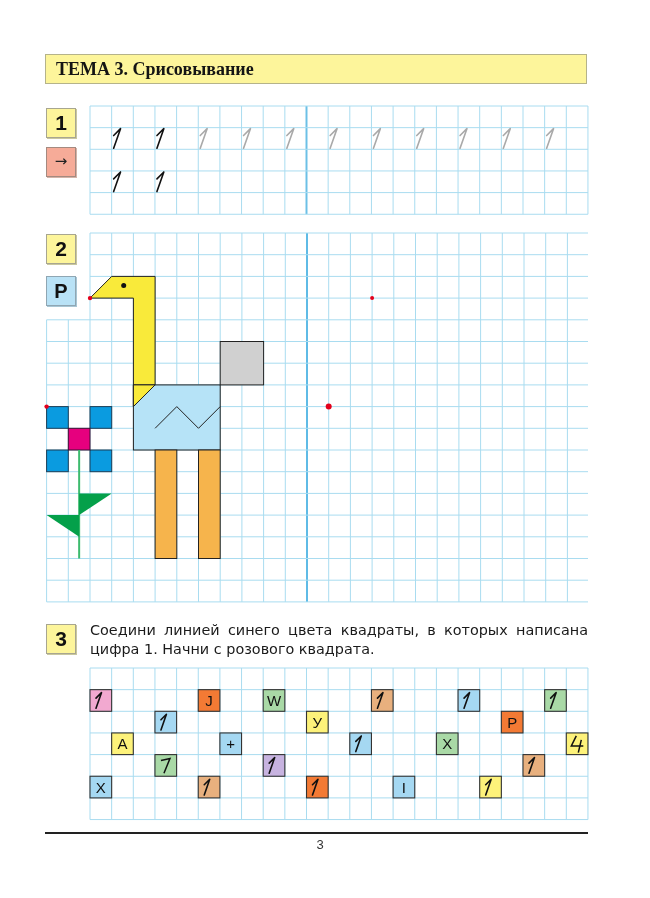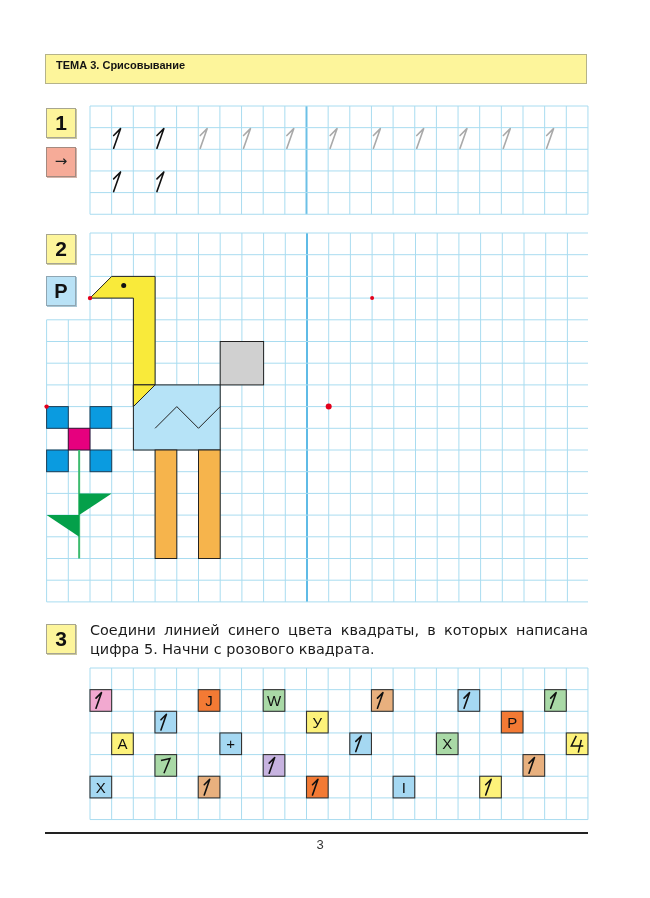--- a/index.html
+++ b/index.html
@@ -1,19 +1,19 @@
 <!DOCTYPE html>
 <html><head>
 <meta charset="utf-8">
 <style>
   html, body { margin:0; padding:0; background:#ffffff; }
   body { width:650px; height:898px; position:relative; overflow:hidden; font-family:"DejaVu Sans", sans-serif; color:#1a1a1a; }
   .abs { position:absolute; }
   .title-bar { left:45px; top:54px; width:542px; height:30px; background:#fdf59b; border:1px solid #b5b38a; box-sizing:border-box; }
-  .title-text { position:absolute; left:10px; top:4px; font-family:Liberation Sans, sans-serif; font-weight:bold; font-size:11px; color:#141414; }
+  .title-text { position:absolute; left:10px; top:4px; font-family:Liberation Serif, serif; font-weight:bold; font-size:18px; color:#141414; }
   .num-badge { width:30px; height:30px; background:#fdf59b; border:1px solid #a8a690; box-sizing:border-box; box-shadow:1px 1px 0 #c9c7a0; font-family:"Liberation Sans", sans-serif; font-weight:bold; font-size:21px; text-align:center; line-height:28px; color:#111; }
   .arrow-badge { width:30px; height:30px; background:#f6ab98; border:1px solid #a48a80; box-sizing:border-box; box-shadow:1px 1px 0 #d3b3a8; text-align:center; line-height:27px; font-size:15px; color:#222; }
   .p-badge { width:30px; height:30px; background:#b9e2f6; border:1px solid #8fa6b3; box-sizing:border-box; box-shadow:1px 1px 0 #a8c6d4; font-family:"Liberation Sans", sans-serif; font-weight:bold; font-size:20px; text-align:center; line-height:28px; color:#111; }
   svg { position:absolute; overflow:visible; }
   .instr { left:90px; top:621px; width:498px; font-family:"DejaVu Sans", sans-serif; font-size:14.4px; line-height:19px; text-align:justify; text-align-last:left; color:#1a1a1a; }
   .footer-line { left:45px; top:832px; width:543px; height:2px; background:#222; }
   .page-num { left:305px; top:837px; width:30px; text-align:center; font-family:"Liberation Sans", sans-serif; font-size:13px; color:#333; }
 </style>
 </head>
 <body>
@@ -140,21 +140,21 @@
       <path d="M79.15 493.4 L111.69999999999999 493.4 L79.15 515.0999999999999 Z" fill="#04a04a"></path>
       <path d="M46.6 515.0999999999999 L79.15 515.0999999999999 L79.15 536.8 Z" fill="#04a04a"></path>
     </g>
     <circle cx="90" cy="298.1" r="2.2" fill="#e3001b"></circle>
     <circle cx="46.6" cy="406.6" r="2.2" fill="#e3001b"></circle>
     <circle cx="372.1" cy="298.1" r="2" fill="#e3001b"></circle>
     <circle cx="328.7" cy="406.6" r="3" fill="#e3001b"></circle>
   </svg>
 
 <div class="abs num-badge" style="left:46px;top:624px;">3</div>
-<div class="abs instr">Соедини линией синего цвета квадраты, в которых написана цифра 5. Начни с розового квадрата.</div>
+<div class="abs instr">Соедини линией синего цвета квадраты, в которых написана цифра 1. Начни с розового квадрата.</div>
 <svg id="ex3" style="left:0;top:0;" width="650" height="898">
     <g>
       <line x1="90" y1="668" x2="90" y2="819.55" stroke="#a9dcf0" stroke-width="1"></line>
       <line x1="111.65" y1="668" x2="111.65" y2="819.55" stroke="#a9dcf0" stroke-width="1"></line>
       <line x1="133.3" y1="668" x2="133.3" y2="819.55" stroke="#a9dcf0" stroke-width="1"></line>
       <line x1="154.95" y1="668" x2="154.95" y2="819.55" stroke="#a9dcf0" stroke-width="1"></line>
       <line x1="176.6" y1="668" x2="176.6" y2="819.55" stroke="#a9dcf0" stroke-width="1"></line>
       <line x1="198.25" y1="668" x2="198.25" y2="819.55" stroke="#a9dcf0" stroke-width="1"></line>
       <line x1="219.89999999999998" y1="668" x2="219.89999999999998" y2="819.55" stroke="#a9dcf0" stroke-width="1"></line>
       <line x1="241.54999999999998" y1="668" x2="241.54999999999998" y2="819.55" stroke="#a9dcf0" stroke-width="1"></line>

